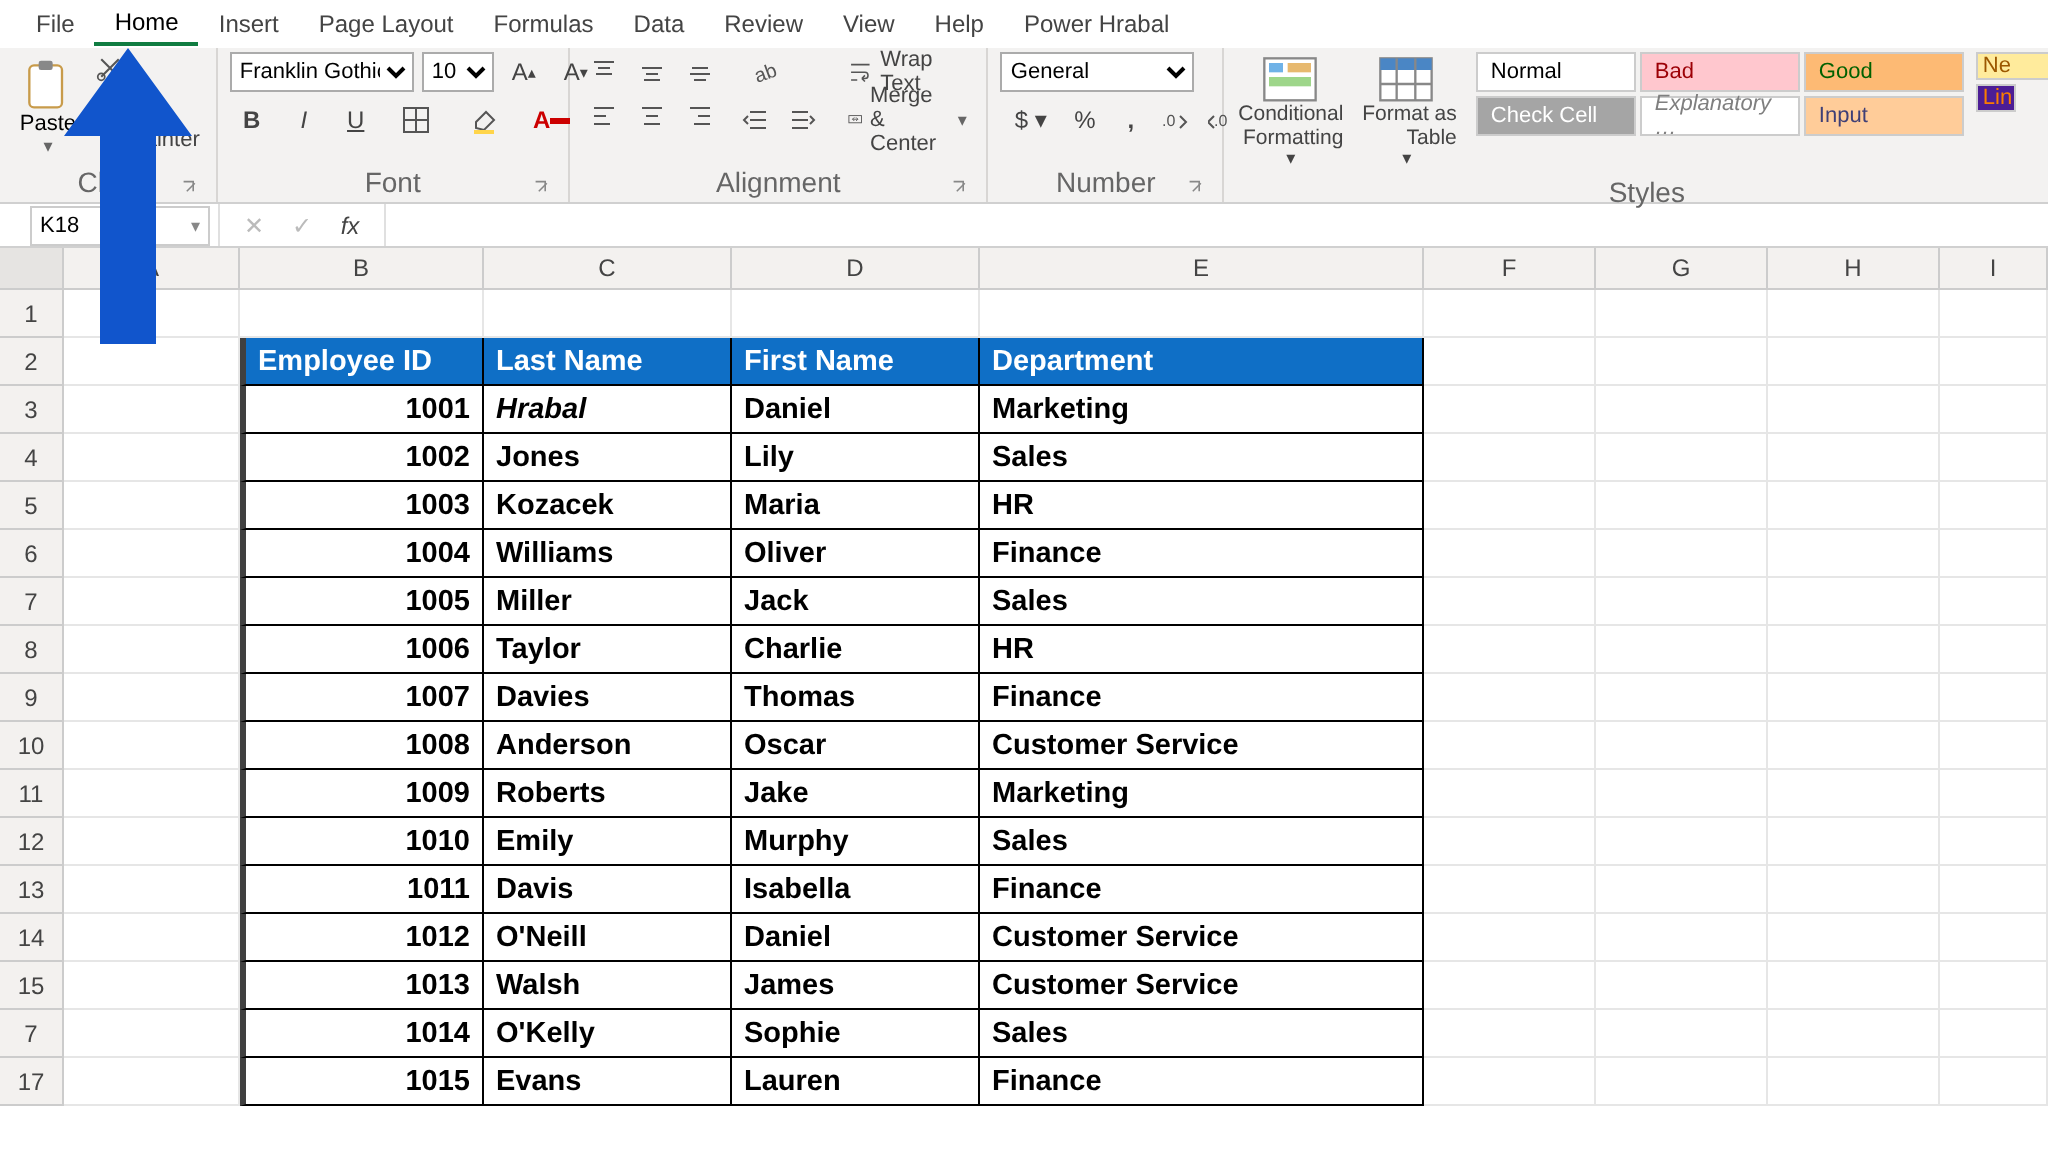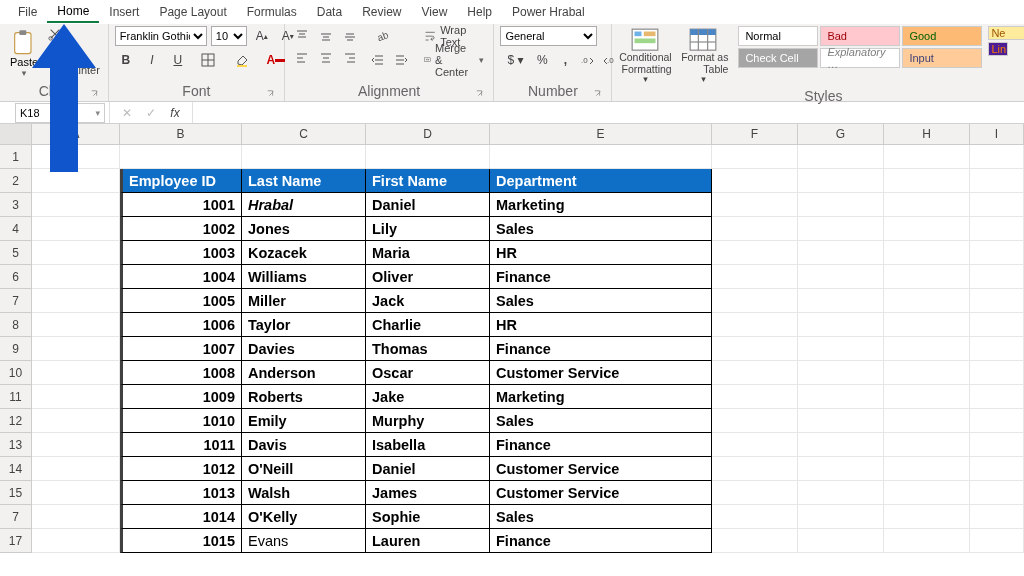--- a/index.html
+++ b/index.html
@@ -599,21 +599,21 @@
         <div class="cell cE tcell" style="font-weight: 600;">Sales</div>
         <div class="cell cF"></div>
         <div class="cell cG"></div>
         <div class="cell cH"></div>
         <div class="cell cI"></div>
       </div>
       <div class="row">
         <div class="rh">17</div>
         <div class="cell cA"></div>
         <div class="cell cB tcell tcell-left idcell">1015</div>
-        <div class="cell cC tcell" style="font-weight: 400;">Evans</div>
+        <div class="cell cC tcell" style="font-weight: 700;">Evans</div>
         <div class="cell cD tcell" style="font-weight: 600;">Lauren</div>
         <div class="cell cE tcell" style="font-weight: 600;">Finance</div>
         <div class="cell cF"></div>
         <div class="cell cG"></div>
         <div class="cell cH"></div>
         <div class="cell cI"></div>
       </div>
     </div>
 </div>
 

